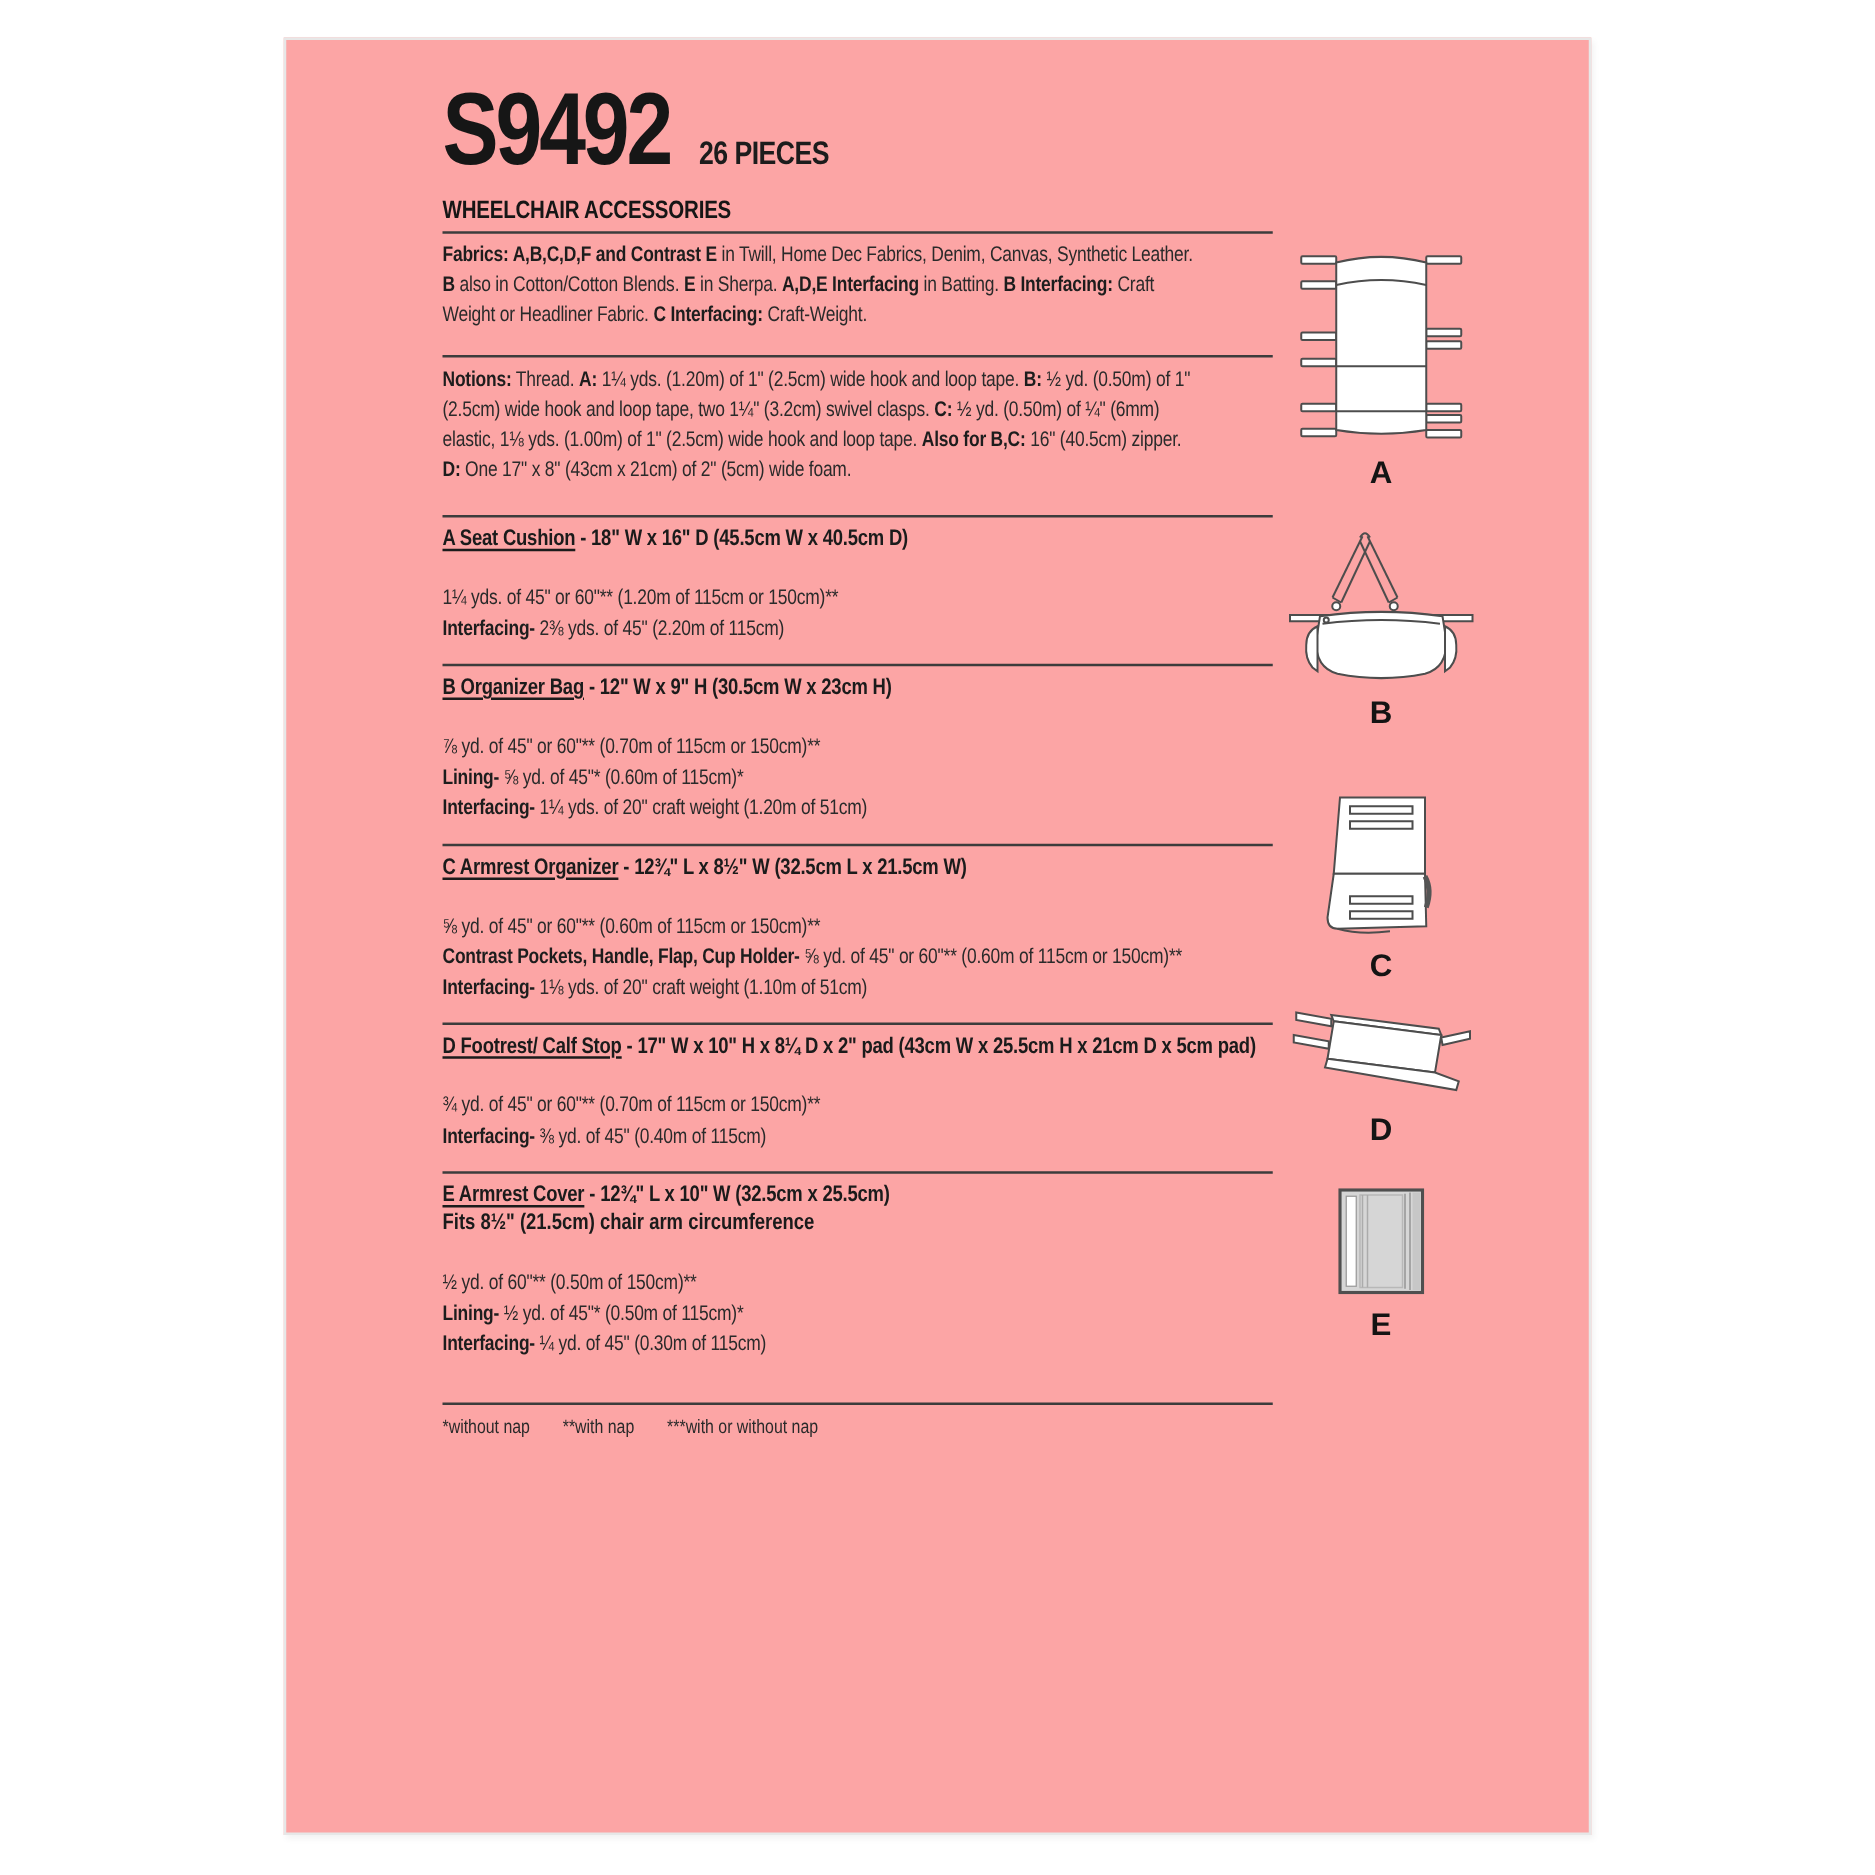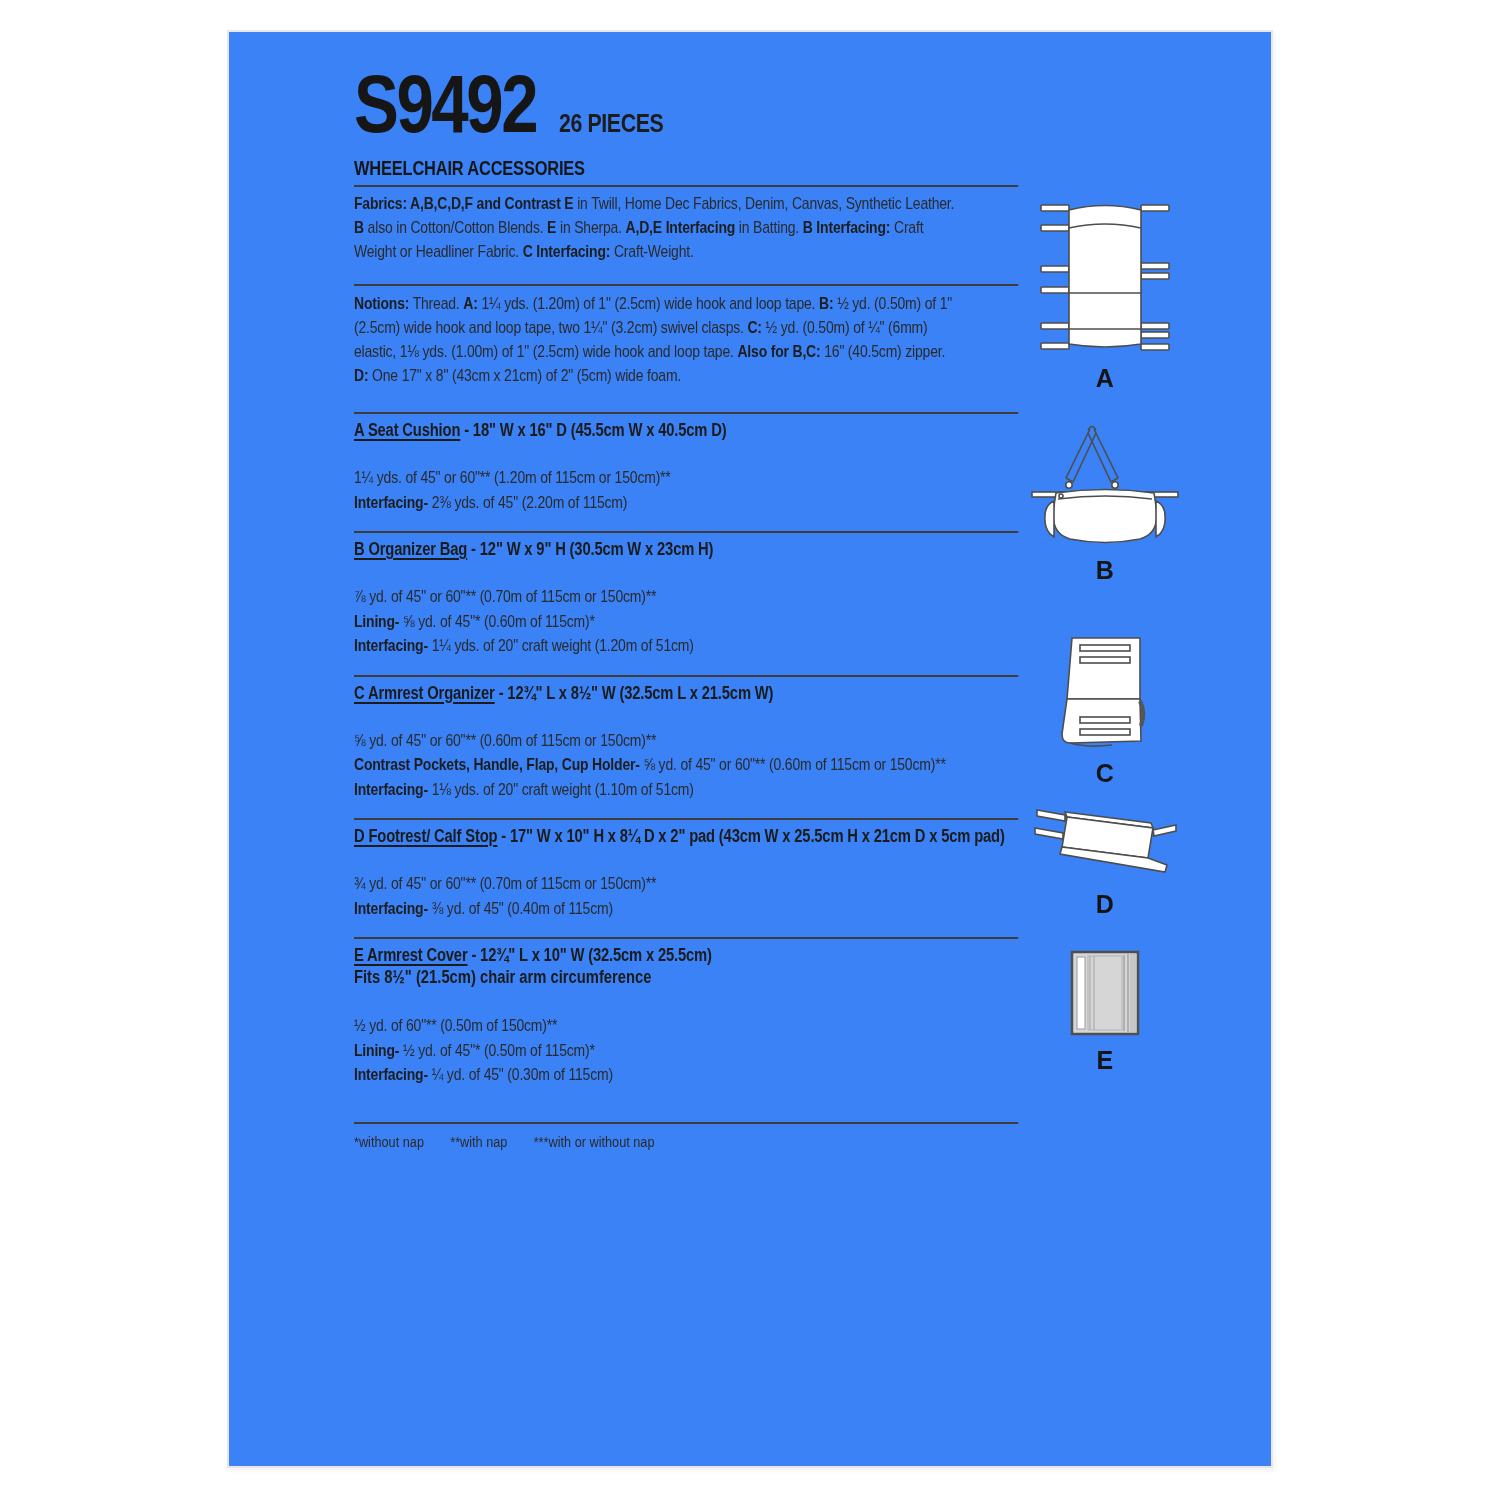--- a/index.html
+++ b/index.html
@@ -1,17 +1,17 @@
 <!DOCTYPE html>
 <html><head>
 <meta charset="utf-8">
 <style>
   html,body{margin:0;padding:0;background:#ffffff;}
   body{width:1500px;height:1500px;position:relative;font-family:"Liberation Sans",sans-serif;color:#262626;}
-  .page{position:absolute;left:227px;top:30px;width:1042px;height:1434px;background:#3b82f6;
+  .page{position:absolute;left:227px;top:30px;width:1042px;height:1434px;background:#fca5a5;
         border:2px solid #e7e7e7;box-shadow:2px 3px 5px rgba(0,0,0,0.05);}
   
   .main-col{position:absolute;left:125px;top:43px;width:810px;transform:scaleX(0.82);transform-origin:0 0;}
   .title-row{display:flex;align-items:baseline;gap:28px;margin-top:-12px;}
   .sku{font-size:82px;font-weight:bold;letter-spacing:-3px;line-height:1;color:#161616;}
   .pieces{font-size:26px;font-weight:bold;letter-spacing:-0.5px;color:#1c1c1c;}
   .category{margin-top:12px;font-size:20px;font-weight:bold;letter-spacing:-0.2px;color:#161616;}
   .rule{height:2px;background:#3c3c3c;margin-top:5px;}
   .para{margin:0;}
   .fab{margin-top:5px;margin-bottom:20px;}

